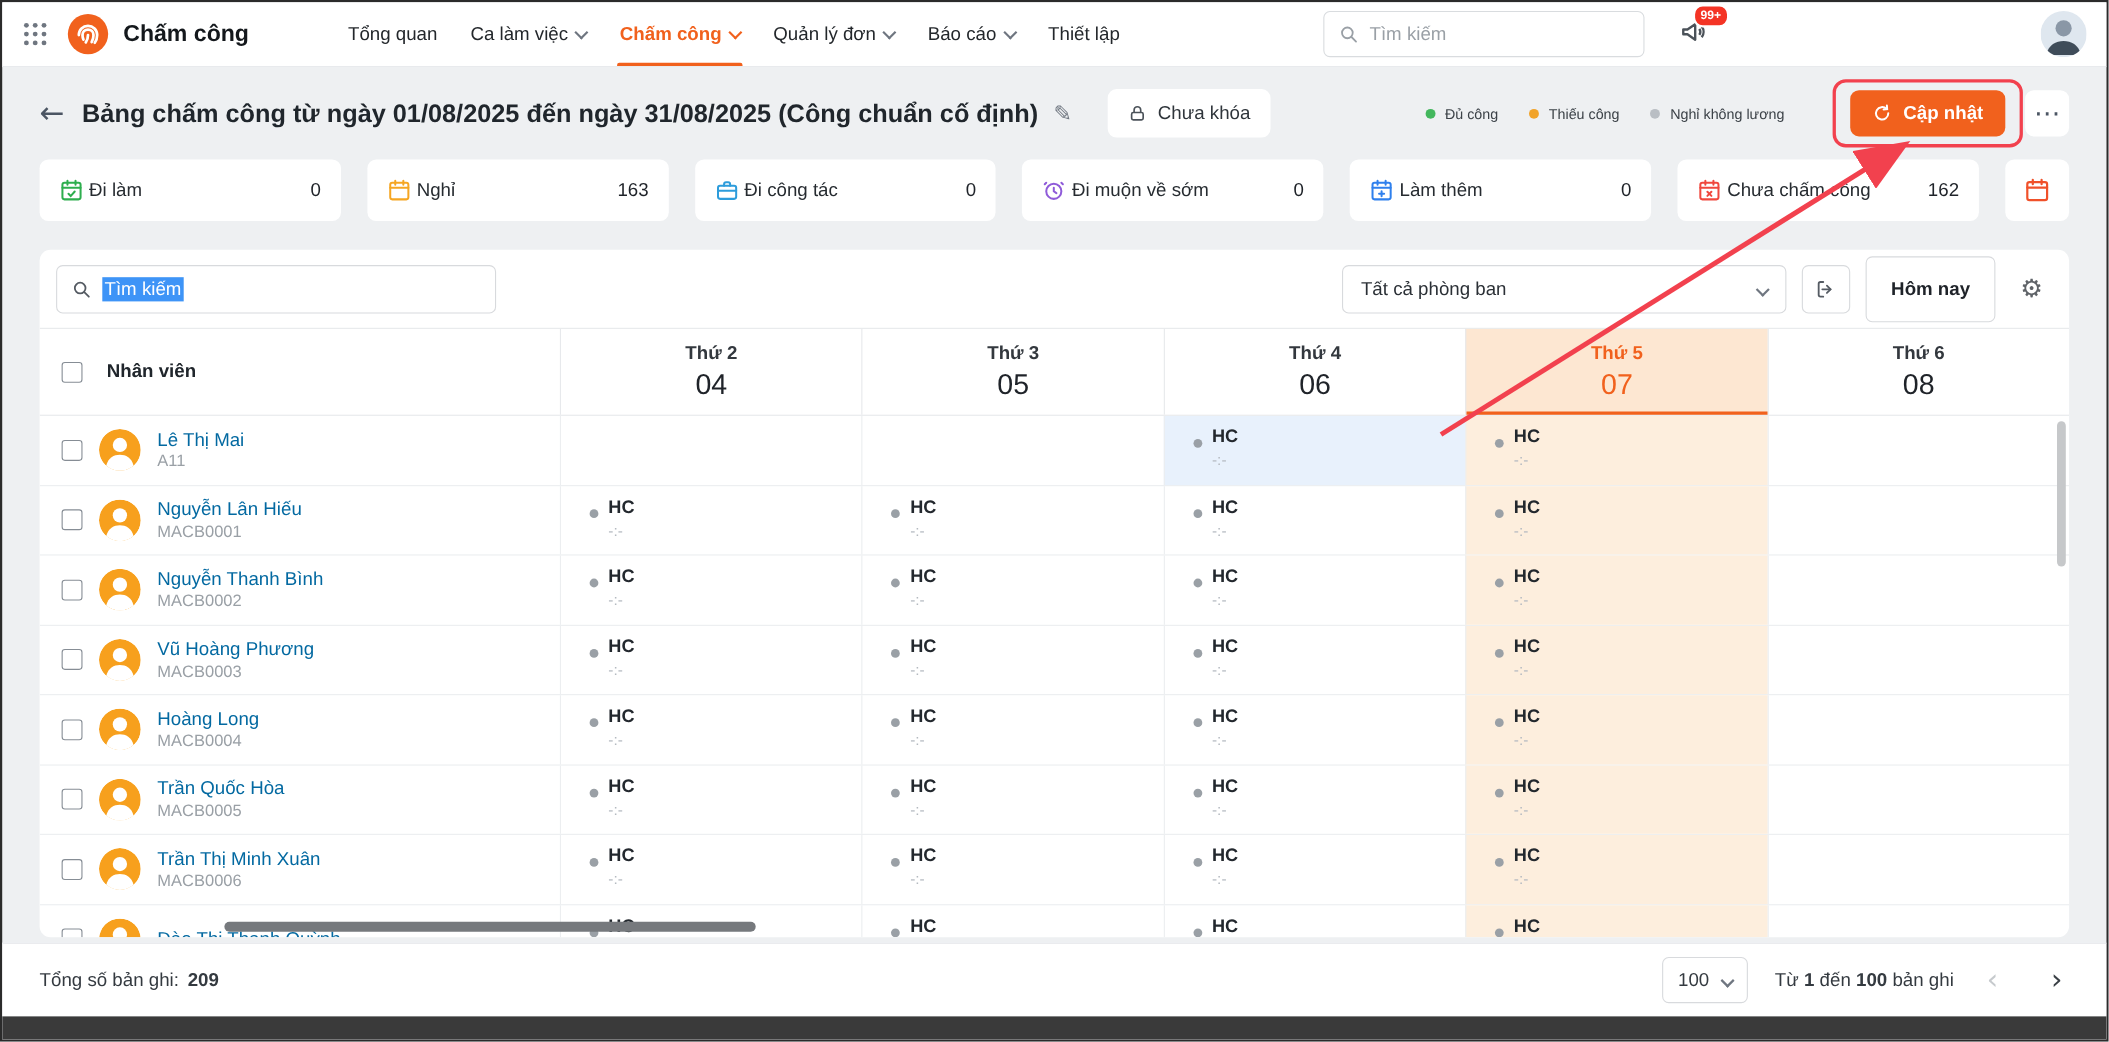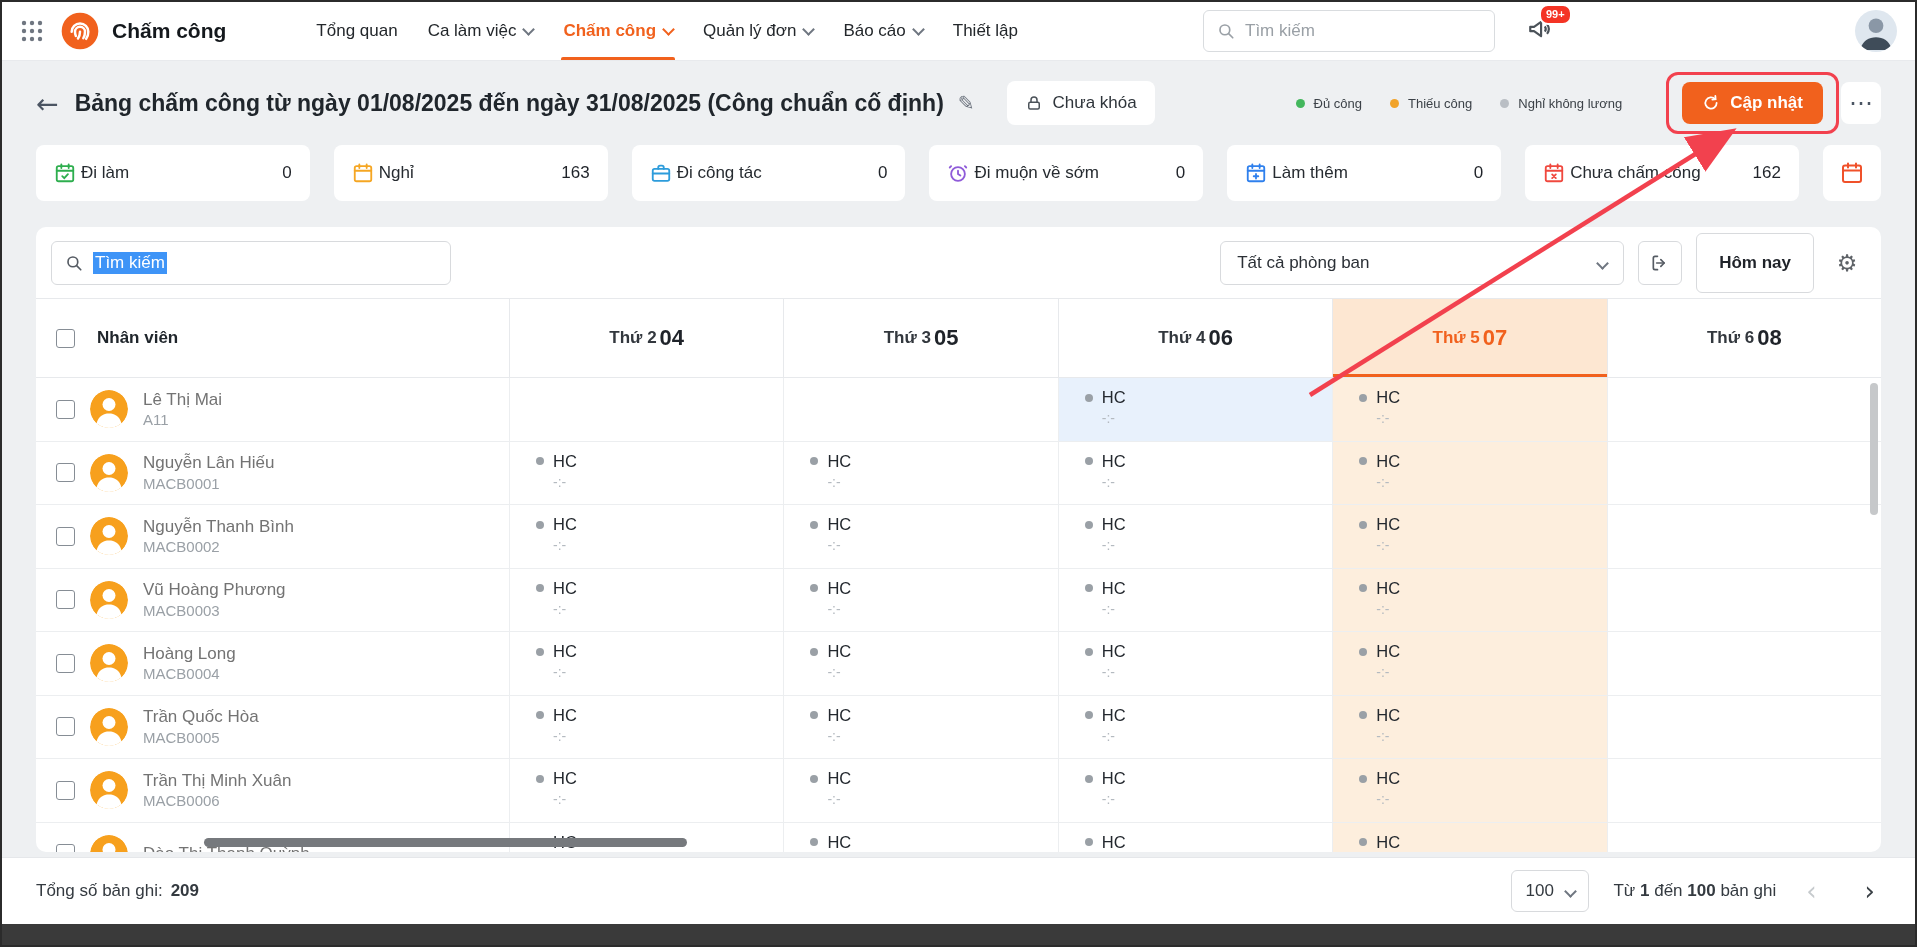--- a/index.html
+++ b/index.html
@@ -65,37 +65,37 @@
   .dept-select { width:404px; height:44px; border:1px solid #d8dadd; border-radius:6px; display:flex; align-items:center; justify-content:space-between; padding:0 16px; font-size:17px; color:#2b3036; cursor:pointer; }
   .icon-btn { width:44px; height:44px; border:1px solid #d8dadd; border-radius:6px; background:#fff; display:flex; align-items:center; justify-content:center; cursor:pointer; }
   .icon-btn svg { width:20px; height:20px; }
   .today-btn { height:60px; border:1px solid #d8dadd; border-radius:6px; background:#fff; font-weight:bold; font-size:17px; color:#1f2329; padding:0 22px; cursor:pointer; font-family:inherit; }
   .gear-btn { width:38px; height:44px; border:none; background:transparent; font-size:23px; color:#5f6368; cursor:pointer; display:flex; align-items:center; justify-content:center; }
 
   
   .thead { display:flex; height:80px; border-top:1px solid #e7e9ec; border-bottom:1px solid #e7e9ec; }
   .emp-col { width:473px; flex:none; display:flex; align-items:center; gap:22px; padding-left:20px; }
   .emp-col .hdr-label { font-size:17px; font-weight:bold; color:#20262c; }
-  .day-col { flex:1; border-left:1px solid #e7e9ec; display:flex; flex-direction:row; align-items:center; justify-content:center; gap:3px; }
+  .day-col { flex:1; border-left:1px solid #e7e9ec; display:flex; flex-direction:column; align-items:center; justify-content:center; gap:3px; }
   .day-name { font-size:17px; font-weight:bold; color:#33383e; }
-  .day-date { font-size:22px; font-weight:bold; color:#1f2329; }
+  .day-date { font-size:26px; font-weight:normal; color:#1f2329; }
   .day-col.today { background:#fde7d2; box-shadow:inset 0 -3px 0 #f1611d; }
   .day-col.today .day-name, .day-col.today .day-date { color:#f1611d; }
 
   .tbody { height:474px; overflow:hidden; position:relative; }
   .t-row { display:flex; height:63.5px; border-bottom:1px solid #eceef0; }
   .emp-cell { width:473px; flex:none; display:flex; align-items:center; gap:15px; padding-left:20px; }
   .cbx { width:19px; height:19px; border:1.6px solid #868d95; border-radius:3px; background:#fff; flex:none; cursor:pointer; }
   .avatar-sm { width:38px; height:38px; flex:none; border-radius:50%; overflow:hidden; }
-  .emp-name { font-size:17px; color:#737373; line-height:1.25; }
+  .emp-name { font-size:17px; color:#0369a1; line-height:1.25; }
   .emp-code { font-size:15px; color:#9aa0a6; line-height:1.3; }
   .day-cell { flex:1; border-left:1px solid #eceef0; padding:10px 0 0 26px; }
   .day-cell.today { background:#fdeedd; }
   .day-cell.selected { background:#e8f1fc; }
-  .cell-line { display:flex; align-items:center; gap:9px; font-size:16.5px; color:#23282e; }
+  .cell-line { display:flex; align-items:flex-end; gap:9px; font-size:16.5px; color:#23282e;font-weight:bold; }
   .dot { width:8px; height:8px; border-radius:50%; background:#9aa0a6; flex:none; }
   .cell-time { margin-left:17px; font-size:14px; color:#b4bac0; margin-top:3px; }
 
   .h-scrollbar { position:absolute; left:168px; bottom:5px; width:483px; height:9px; background:#76797d; border-radius:5px; cursor:grab; }
   .v-scrollbar { position:absolute; right:3px; top:156px; width:8px; height:132px; background:#c6c8ca; border-radius:4px; cursor:grab; }
 
   
   .footerbar { margin-top:5px; height:67px; background:#fff; border-top:1px solid #e5e7ea; display:flex; align-items:center; padding:0 34px; font-size:17px; color:#343a40; }
   .total-label { white-space:nowrap; }
   .total-value { font-weight:bold; margin-left:8px; }

